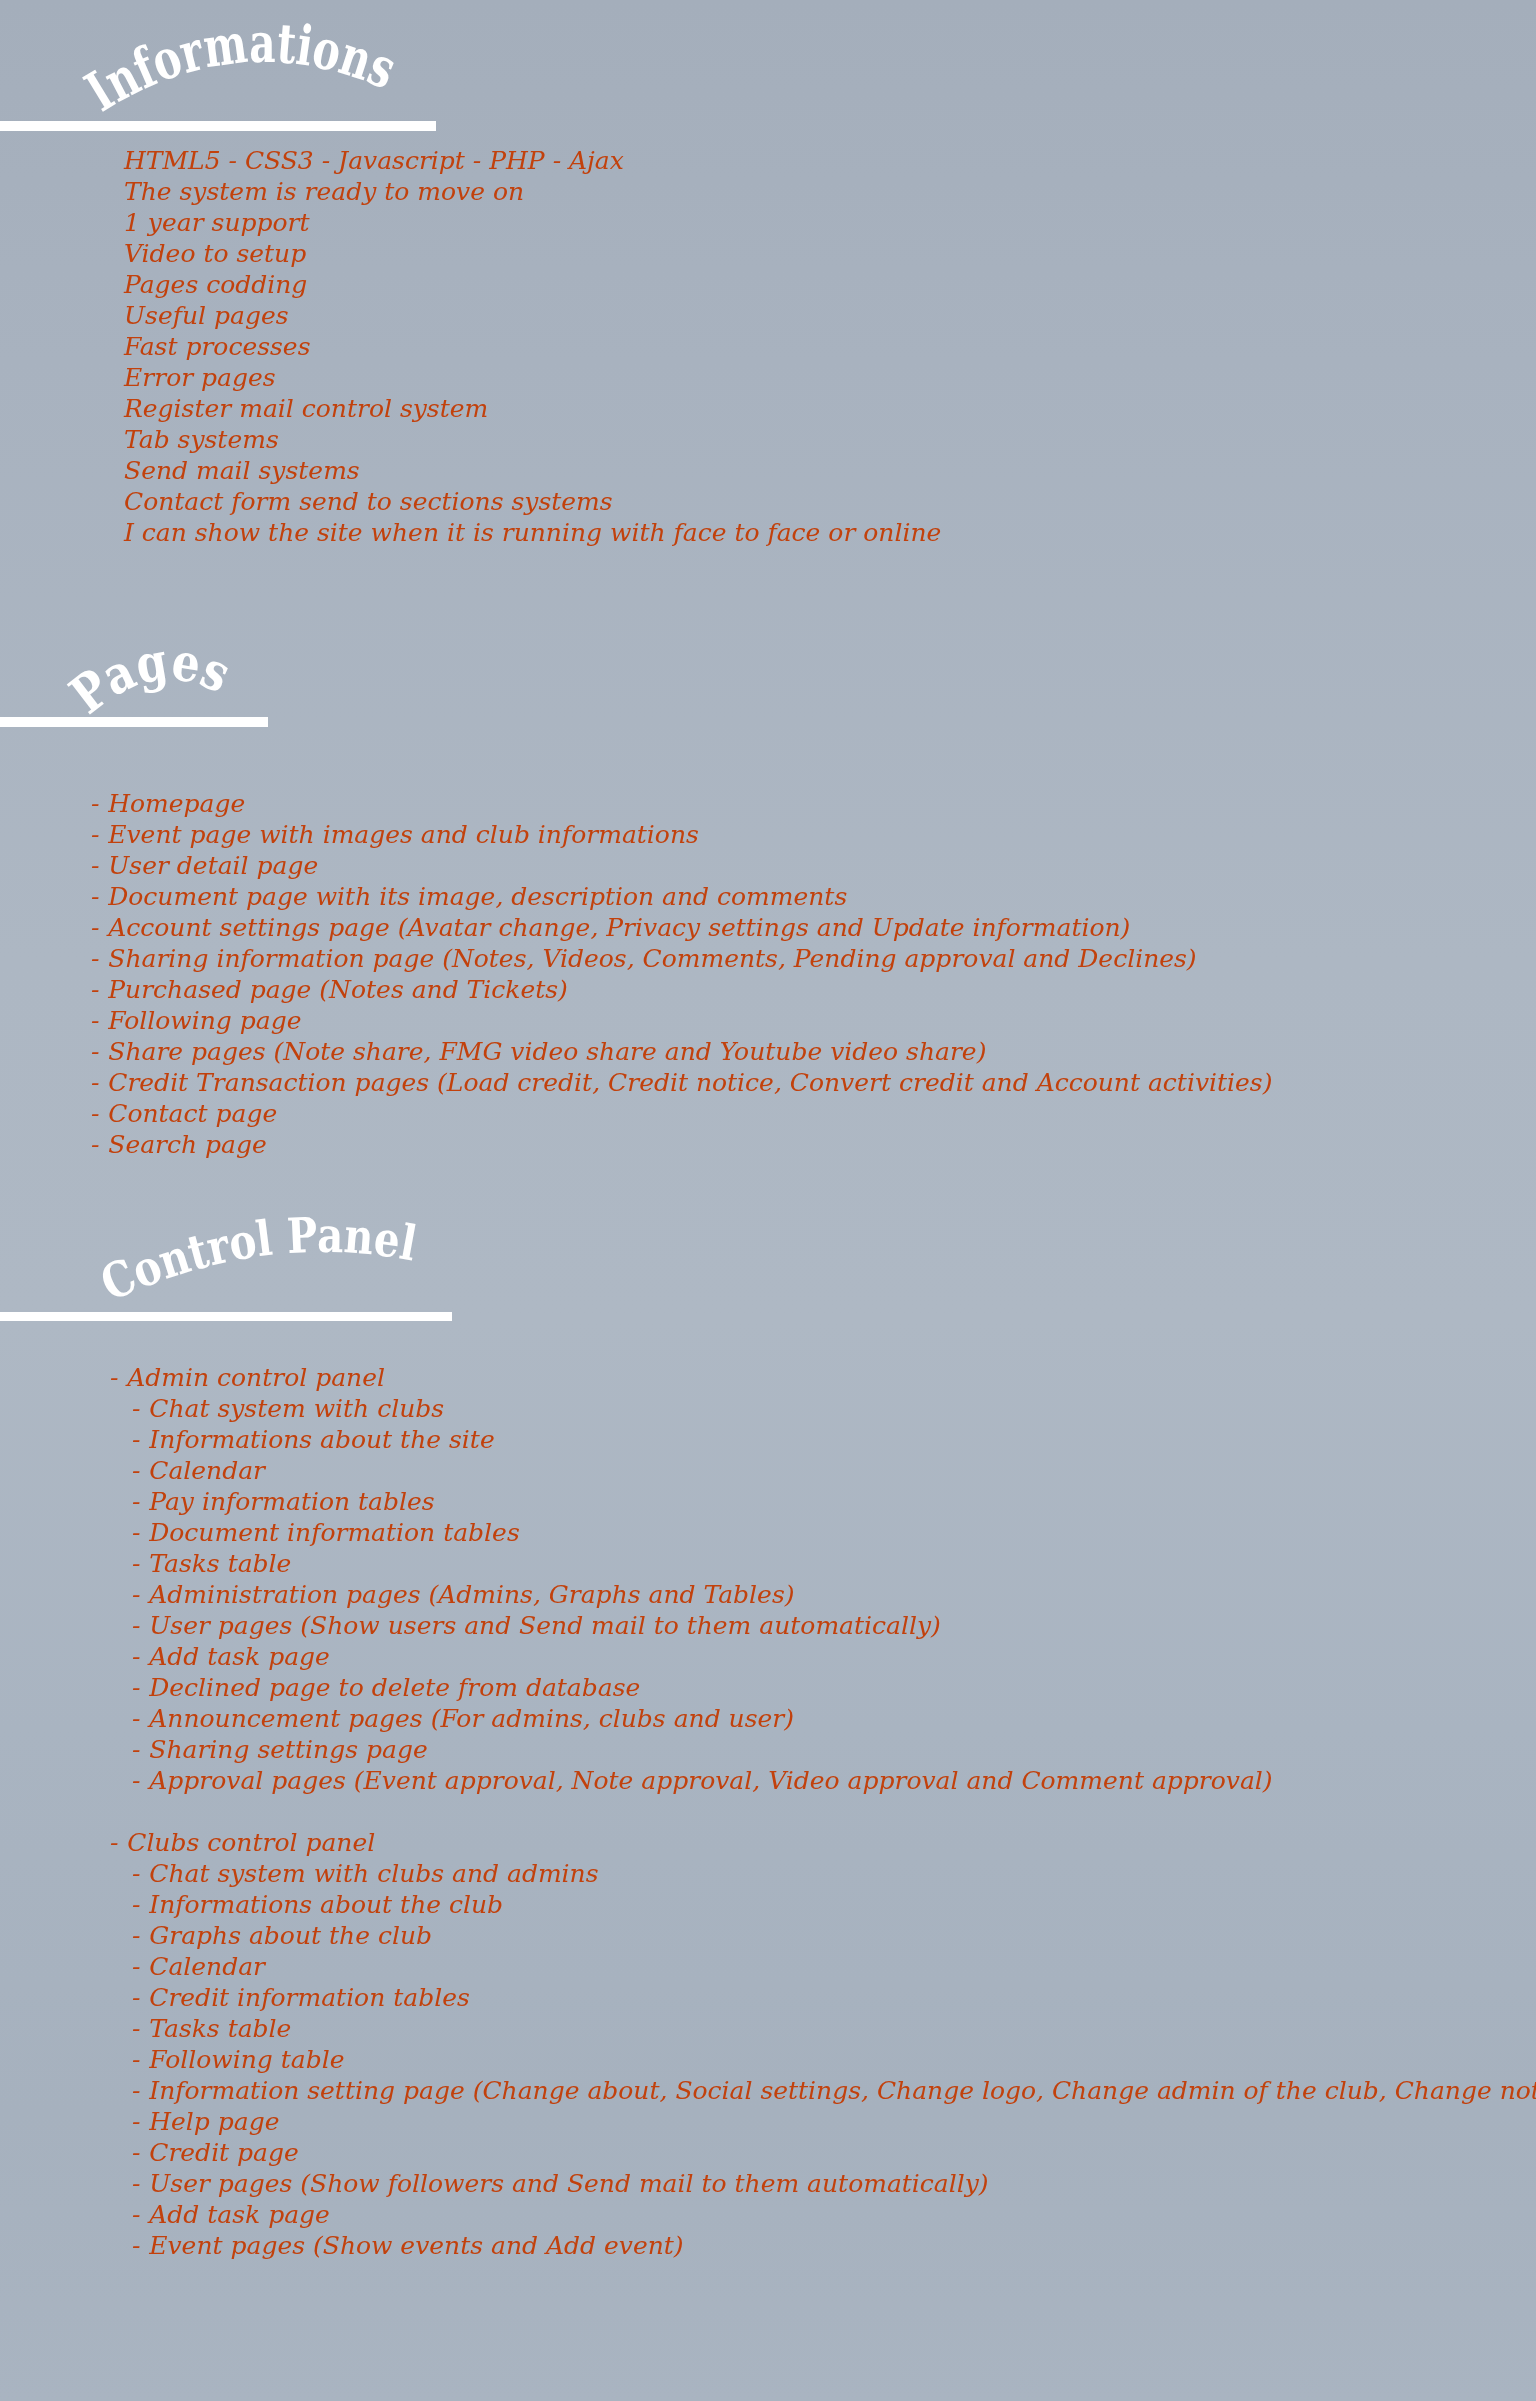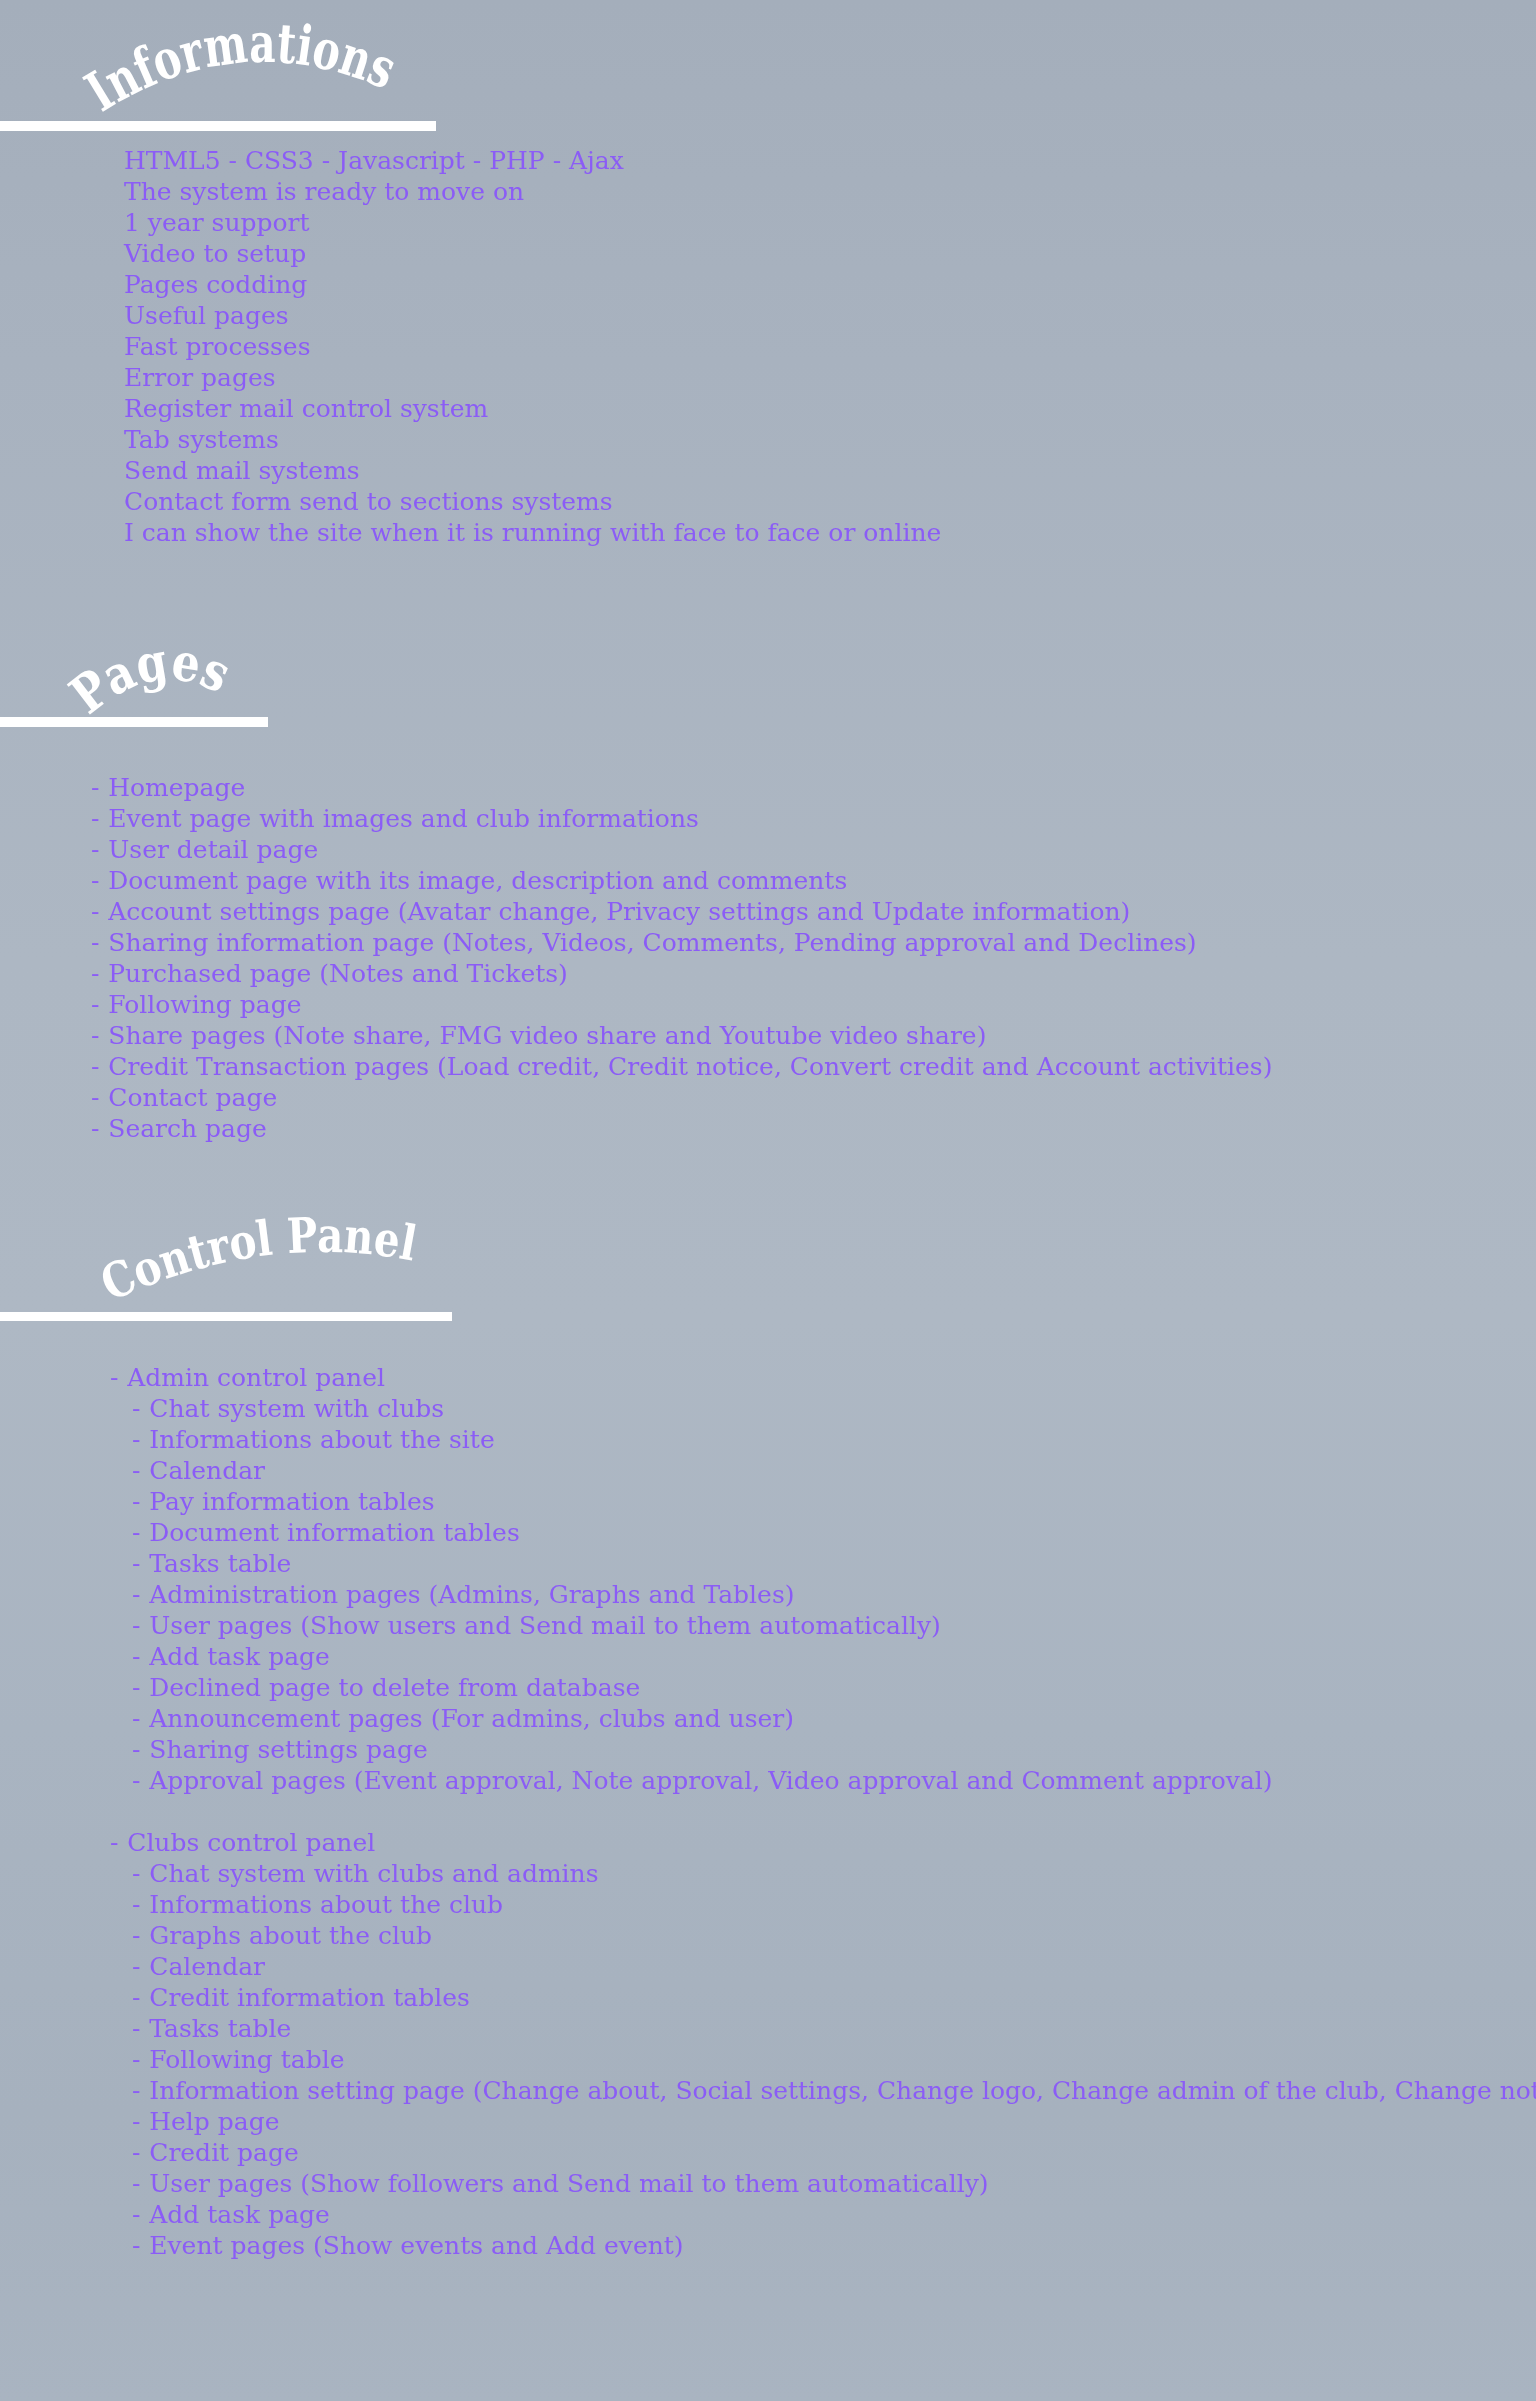--- a/index.html
+++ b/index.html
@@ -27,25 +27,26 @@
 
   .divider {
     position: absolute;
     left: 0;
     height: 10.4px;
     background: #ffffff;
   }
 
   .textblock {
     position: absolute;
-    color: #8b5cf6;
+    color: #c2410c;
     font-size: 25px;
     line-height: 31px;
     white-space: nowrap;
     letter-spacing: 0px;
+    font-style: italic;
   }
   .line { height: 31px; }
   .dash { display: inline-block; margin-right: 8.8px; }
   .group { position: relative; }
   .group + .group { margin-top: 31px; }
   .sub { margin-left: 22px; }
 </style>
 </head>
 <body>
 
@@ -96,21 +97,21 @@
     <defs>
       <path id="arc-pages" d="M 12 150 Q 145 30 275 125" fill="none"></path>
     </defs>
     <text font-size="95" textLength="262" lengthAdjust="spacingAndGlyphs">
       <textPath href="#arc-pages">Pages</textPath>
     </text>
   </svg>
 
   <div class="divider" style="top:717px; width:268px;"></div>
 
-  <div class="textblock" style="left:91px; top:772px;">
+  <div class="textblock" style="left:91px; top:788px;">
 
       <div class="line"><span class="dash">-</span><span>Homepage</span></div>
 
 
 
       <div class="line"><span class="dash">-</span><span>Event page with images and club informations</span></div>
 
       <div class="line"><span class="dash">-</span><span>User detail page</span></div>
 
       <div class="line"><span class="dash">-</span><span>Document page with its image, description and comments</span></div>

